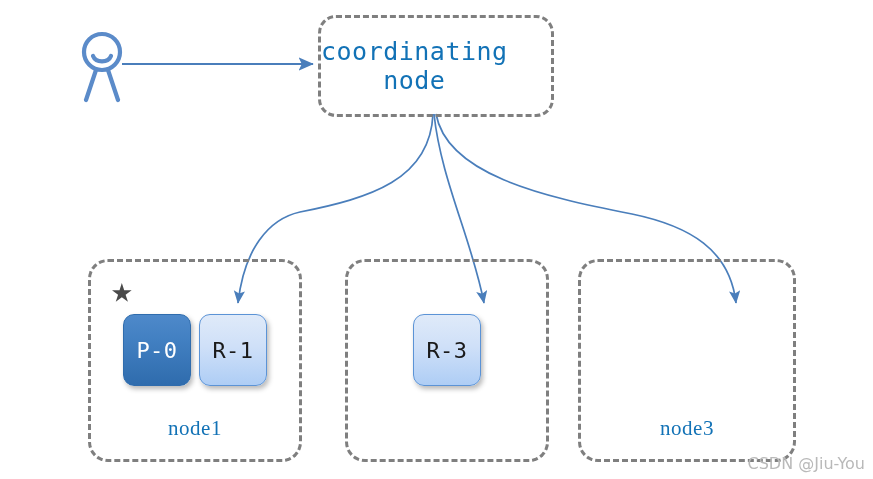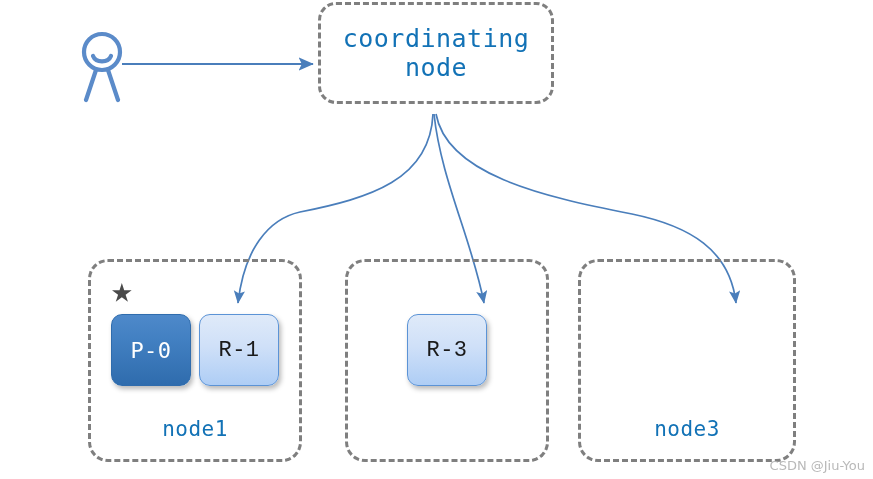--- a/index.html
+++ b/index.html
@@ -25,29 +25,28 @@
     top: 0;
     width: 873px;
     height: 479px;
     pointer-events: none;
   }
 
   
   .coord-box {
     position: absolute;
     left: 318px;
-    top: 2px;
+    top: 15px;
     width: 236px;
     height: 102px;
     border: 3px dashed #7f7f7f;
     border-radius: 18px;
     box-sizing: border-box;
     display: flex;
     align-items: center;
-    justify-content: center;
   }
   .coord-label {
     color: #1272b6;
     font-size: 25px;
     line-height: 1.18;
     text-align: center;
     letter-spacing: 0.5px;
     white-space: pre-line;
   }
 
@@ -76,62 +75,62 @@
   .shard-row {
     position: absolute;
     left: 0;
     right: 0;
     top: 52px;
     display: flex;
     justify-content: center;
     gap: 8px;
   }
   .shard {
-    width: 80px;
+    width: 68px;
     height: 72px;
     border-radius: 11px;
     display: flex;
     align-items: center;
     justify-content: center;
     font-size: 22px;
     letter-spacing: 0.5px;
     box-shadow: 2px 3px 5px rgba(0,0,0,0.28);
     box-sizing: border-box;
   }
   .shard.primary {
     background: linear-gradient(180deg, #4e89ca 0%, #4280c2 35%, #2f6cad 100%);
     color: #ffffff;
     border: 1px solid #2f6cad;
   }
   .shard.replica {
     background: linear-gradient(180deg, #dfeaf9 0%, #cfe0f8 45%, #aecdf5 100%);
     color: #1a1a1a;
     border: 1px solid #5b93d6;
-    font-family: Liberation Mono, monospace;
   }
 
   .node-label {
     position: absolute;
     left: 0;
     right: 0;
     bottom: 18px;
     text-align: center;
     color: #1272b6;
     font-size: 21px;
     letter-spacing: 0.5px;
+    font-family: Liberation Serif, serif;
   }
 
   
   .watermark {
     position: absolute;
     right: 8px;
     bottom: 6px;
     color: #b9b9b9;
     font-family: "DejaVu Sans", sans-serif;
-    font-size: 13px;
+    font-size: 16px;
   }
 </style>
 </head>
 <body>
 
 <div id="canvas">
 
   <svg id="wires" viewBox="0 0 873 479" xmlns="http://www.w3.org/2000/svg">
     <defs>
       <marker id="arrowhead" markerWidth="9" markerHeight="9" refX="7.2" refY="3.3" orient="auto">

